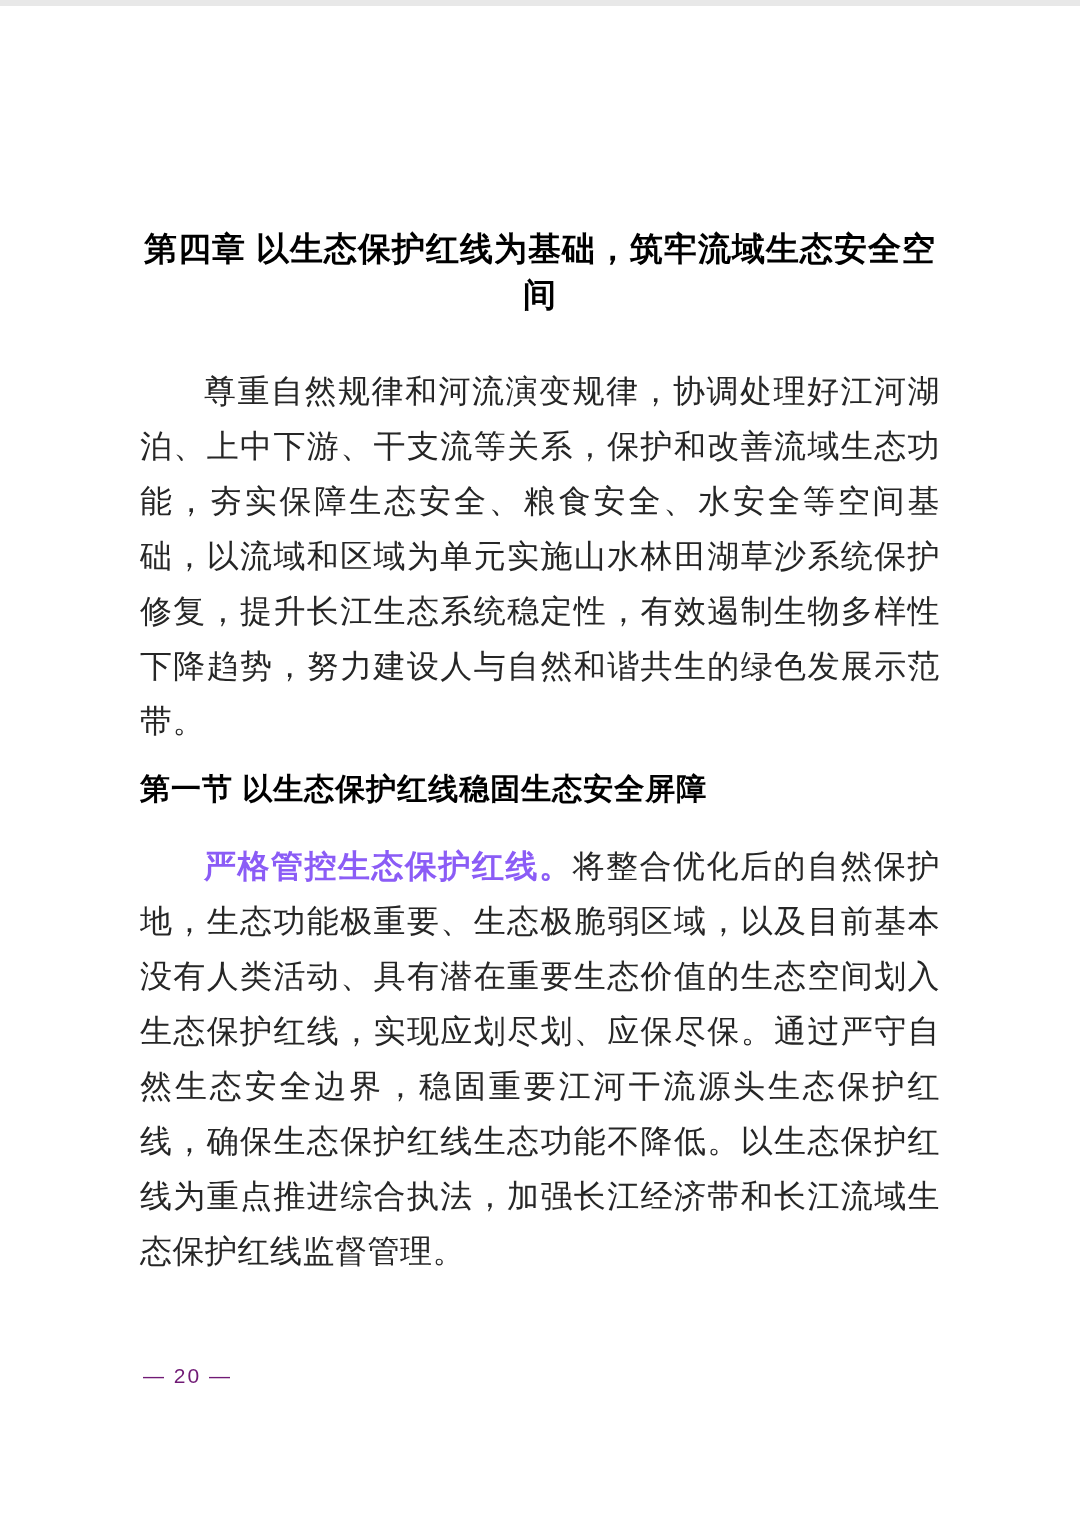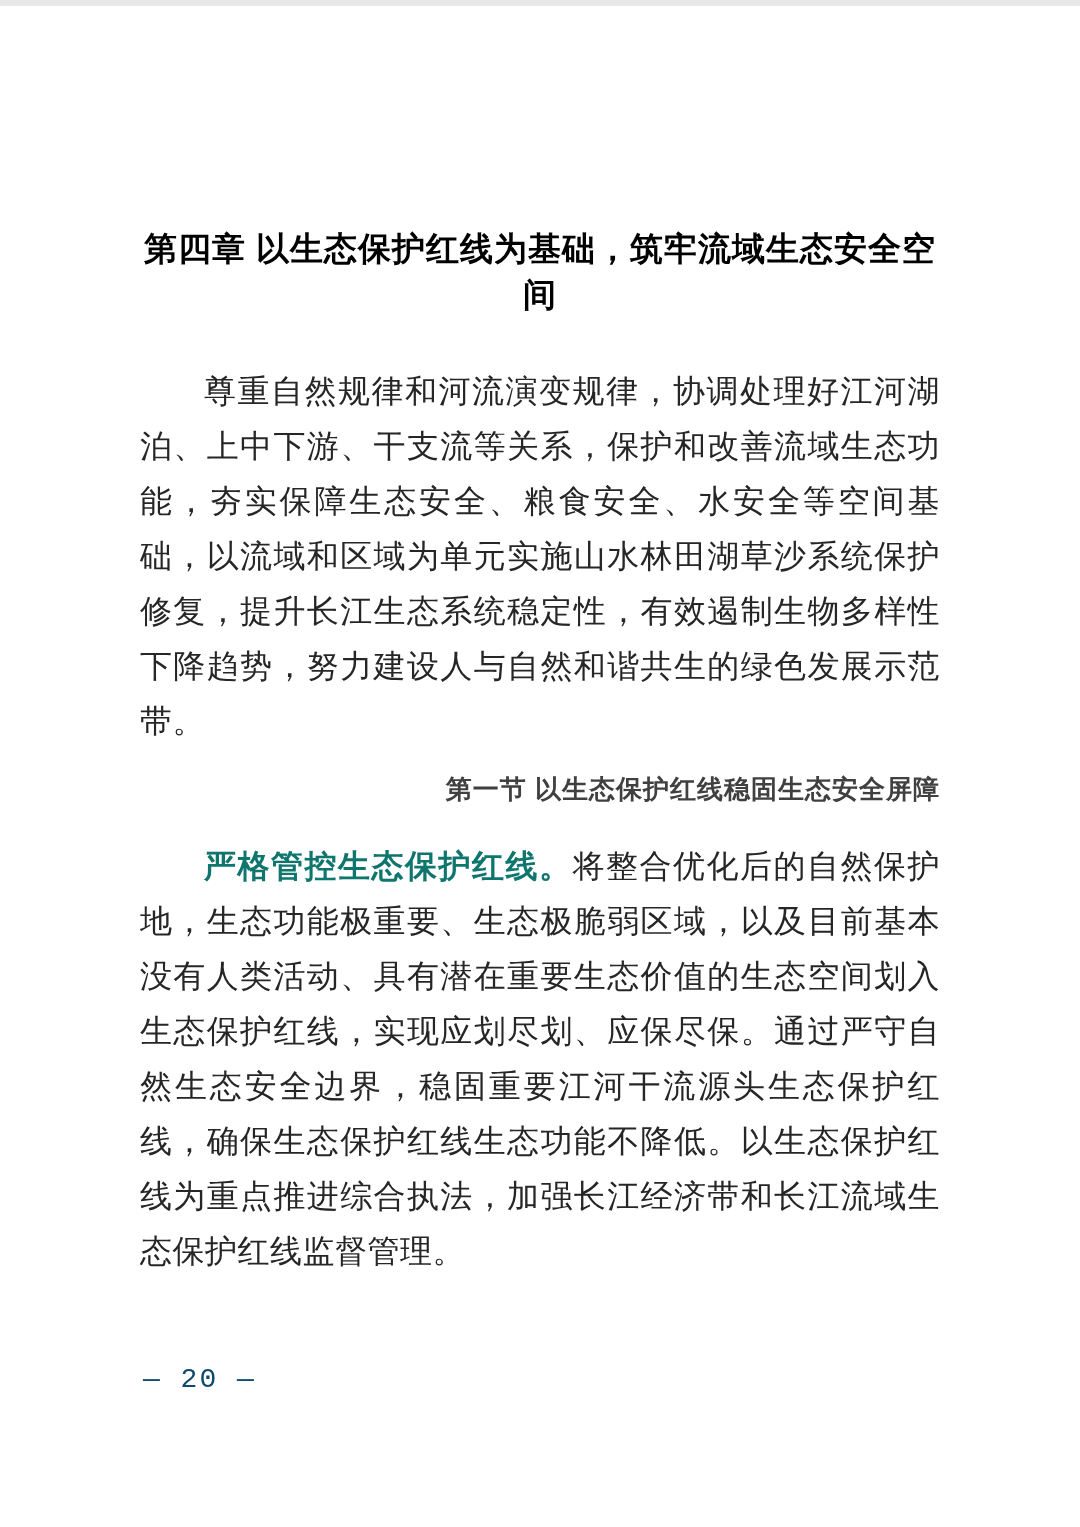--- a/index.html
+++ b/index.html
@@ -40,43 +40,43 @@
     text-justify: inter-character;
     text-align-last: left;
     text-indent: 2em;
   }
   .para-intro {
     margin-top: 46px;
   }
   .section-title {
     margin: 0;
     margin-top: 16px;
-    text-align: right;
+    text-align: left;
     font-family: "Liberation Sans", "DejaVu Sans", sans-serif;
     font-weight: 700;
-    font-size: 26px;
+    font-size: 30px;
     letter-spacing: 1px;
-    color: #404040;
+    color: #000000;
     line-height: 48px;
   }
   .para-section {
     margin-top: 26px;
   }
   .para-lead {
     font-weight: 700;
-    color: #0f766e;
+    color: #8b5cf6;
   }
   .page-footer {
     position: absolute;
     left: 143px;
     top: 1358px;
-    font-size: 28px;
+    font-size: 21px;
     letter-spacing: 2px;
-    color: #0c4a6e;
-    font-family: Liberation Mono, monospace;
+    color: #701a75;
+    font-family: Liberation Sans, sans-serif;
   }
 </style>
 </head>
 <body>
 
 <div class="page">
   <div class="content">
 
     <h1 class="chapter-title">第四章 以生态保护红线为基础，筑牢流域生态安全空间</h1>
 

